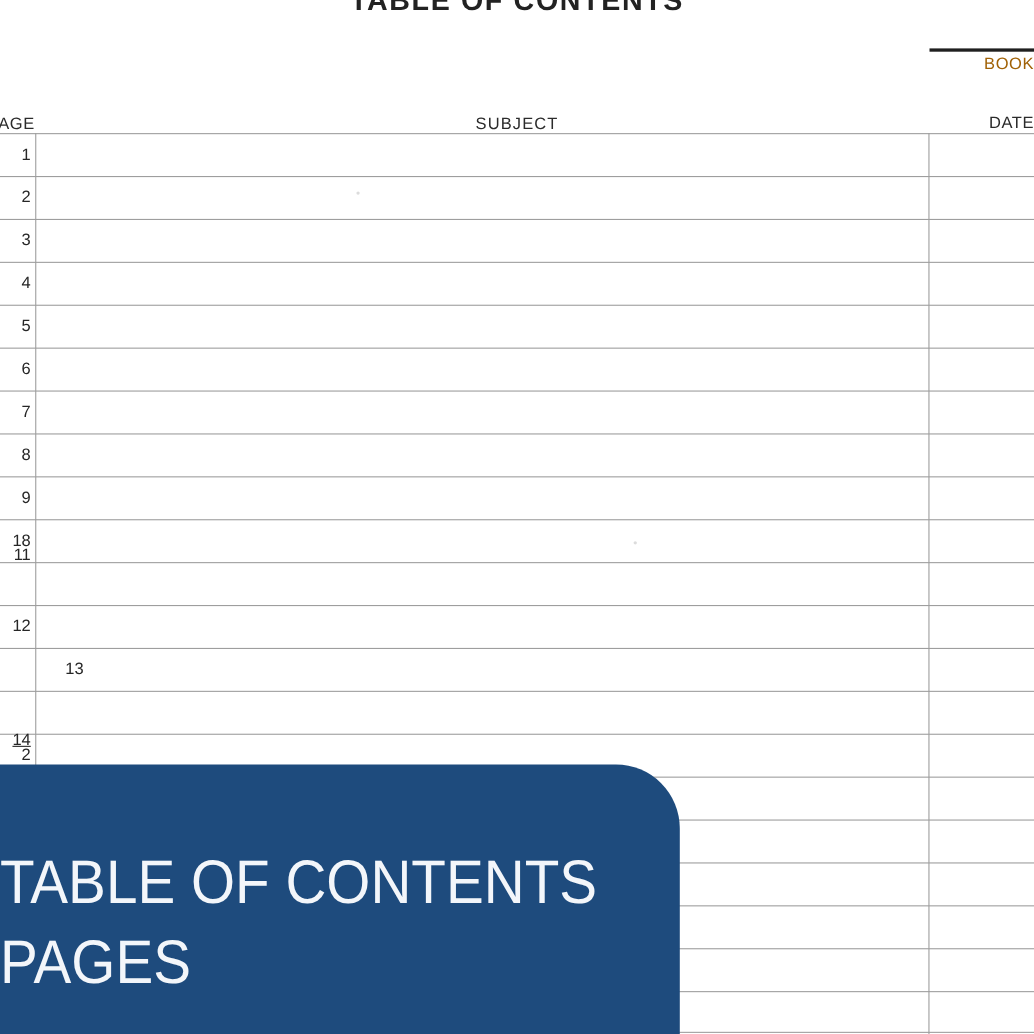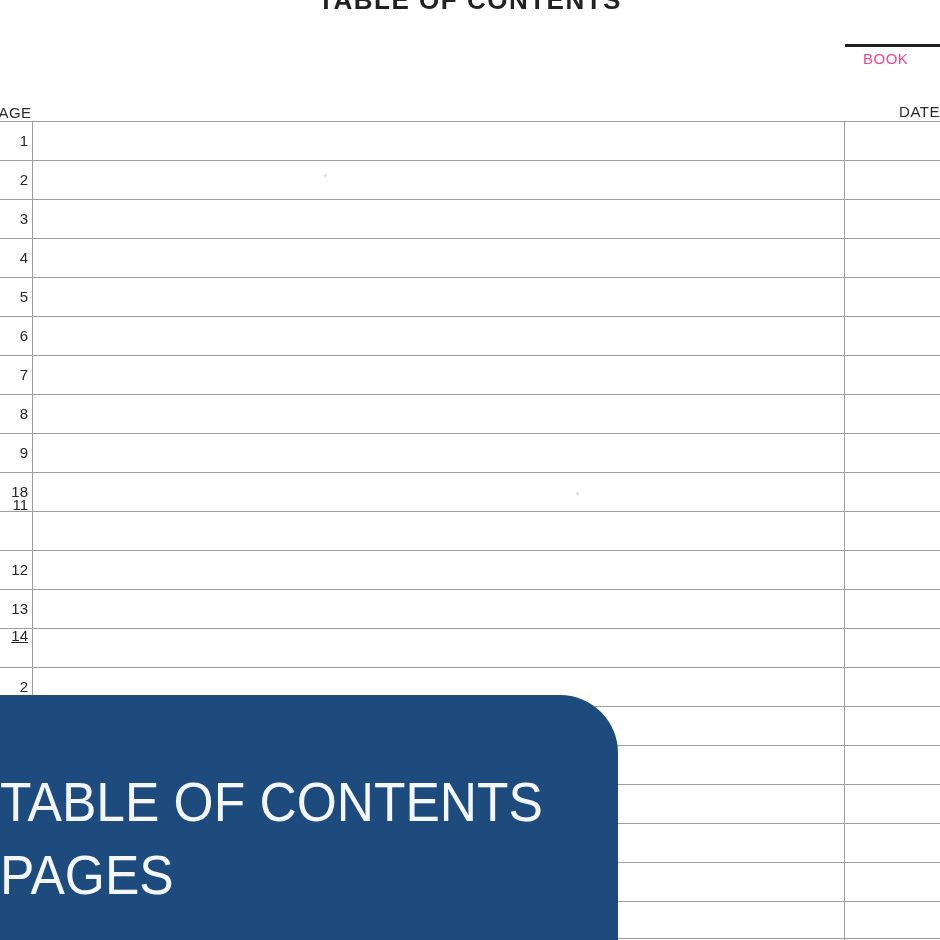--- a/index.html
+++ b/index.html
@@ -18,22 +18,22 @@
     display:inline-block;position:relative;top:-15px;
     font-size:26px;font-weight:700;letter-spacing:1.5px;white-space:nowrap;
   }
   
   .book-rule{
     position:absolute;left:845px;top:44px;width:95px;height:3px;
     background:var(--rule,#1f1f1f);
   }
   .book-label{
     position:absolute;left:845px;top:50px;width:95px;padding-left:18px;
-    box-sizing:border-box;text-align:left;
-    font-size:15px;letter-spacing:0.5px;color:#ec4899;
+    box-sizing:border-box;text-align:right;
+    font-size:15px;letter-spacing:0.5px;color:#a16207;
   }
   
   .hdr{position:absolute;font-size:15px;color:#2b2b2b;letter-spacing:0.5px;white-space:nowrap;}
   .hdr-page{left:-11px;top:104px;}
   .hdr-subject{left:0;top:104px;width:940px;text-align:center;letter-spacing:1px;}
   .hdr-date{left:845px;top:103px;width:95px;padding-left:18px;box-sizing:border-box;text-align:right;}
   
   .hline{position:absolute;left:0;width:940px;height:1px;background:var(--grid,#9e9e9e);}
   .vline{position:absolute;top:121px;width:1px;height:819px;background:var(--grid,#9e9e9e);}
   .vline-page{left:32px;}
@@ -66,20 +66,21 @@
 <div id="page" style="--grid: #9e9e9e; --rule: #1f1f1f; --ink: #222222; --paper: #ffffff;">
 
   <div class="title-strip">
     <span class="title-text">TABLE OF CONTENTS</span>
   </div>
 
   <div class="book-rule"></div>
   <div class="book-label">BOOK</div>
 
   <div class="hdr hdr-page">PAGE</div>
+  <div class="hdr hdr-subject">SUBJECT</div>
   <div class="hdr hdr-date">DATE</div>
 
   <div>
     <div class="vline vline-page"></div>
     <div class="vline vline-date"></div>
   <div class="hline" style="top: 121px;"></div>
       <div class="hline" style="top: 160px;"></div>
       <div class="hline" style="top: 199px;"></div>
       <div class="hline" style="top: 238px;"></div>
       <div class="hline" style="top: 277px;"></div>
@@ -105,22 +106,22 @@
       <div class="rownum" style="top: 199px;">3</div>
       <div class="rownum" style="top: 238px;">4</div>
       <div class="rownum" style="top: 277px;">5</div>
       <div class="rownum" style="top: 316px;">6</div>
       <div class="rownum" style="top: 355px;">7</div>
       <div class="rownum" style="top: 394px;">8</div>
       <div class="rownum" style="top: 433px;">9</div>
       <div class="rownum" style="top: 472px;">18</div>
       <div class="rownum" style="top: 485px;">11</div>
       <div class="rownum" style="top: 550px;">12</div>
-      <div class="rownum" style="top: 589px;">13</div>
-      <div class="rownum" style="top: 616px; text-decoration: underline;">14</div>
+      <div class="rownum" style="top: 589px; margin-left: 48px;">13</div>
+      <div class="rownum" style="top: 653px; text-decoration: underline;">14</div>
       <div class="rownum" style="top: 667px;">2</div>
     </div>
 
   <div class="speck speck-a"></div>
   <div class="speck speck-b"></div>
 
   <div class="promo" style="background: rgb(30, 75, 125);">
     <div class="promo-text" style="color: rgb(243, 246, 250);">
       <div>TABLE OF CONTENTS</div>
       <div>PAGES</div>

